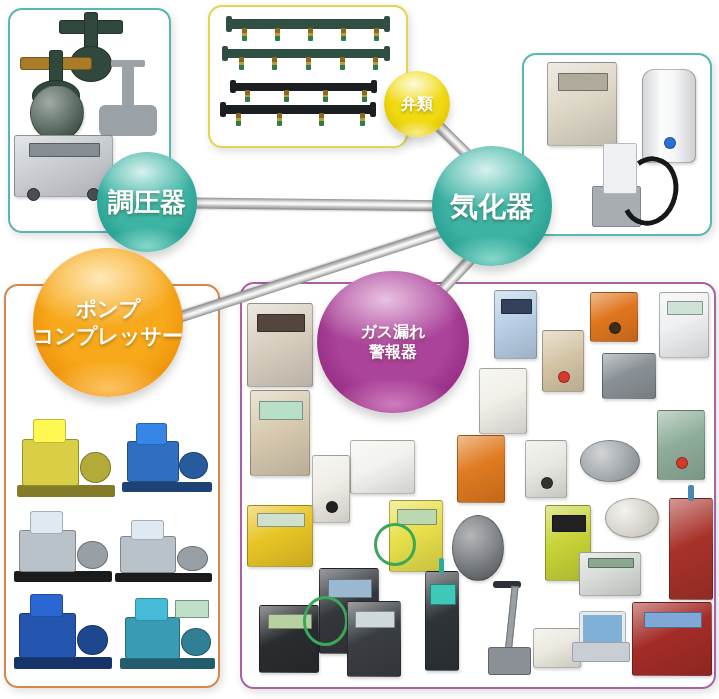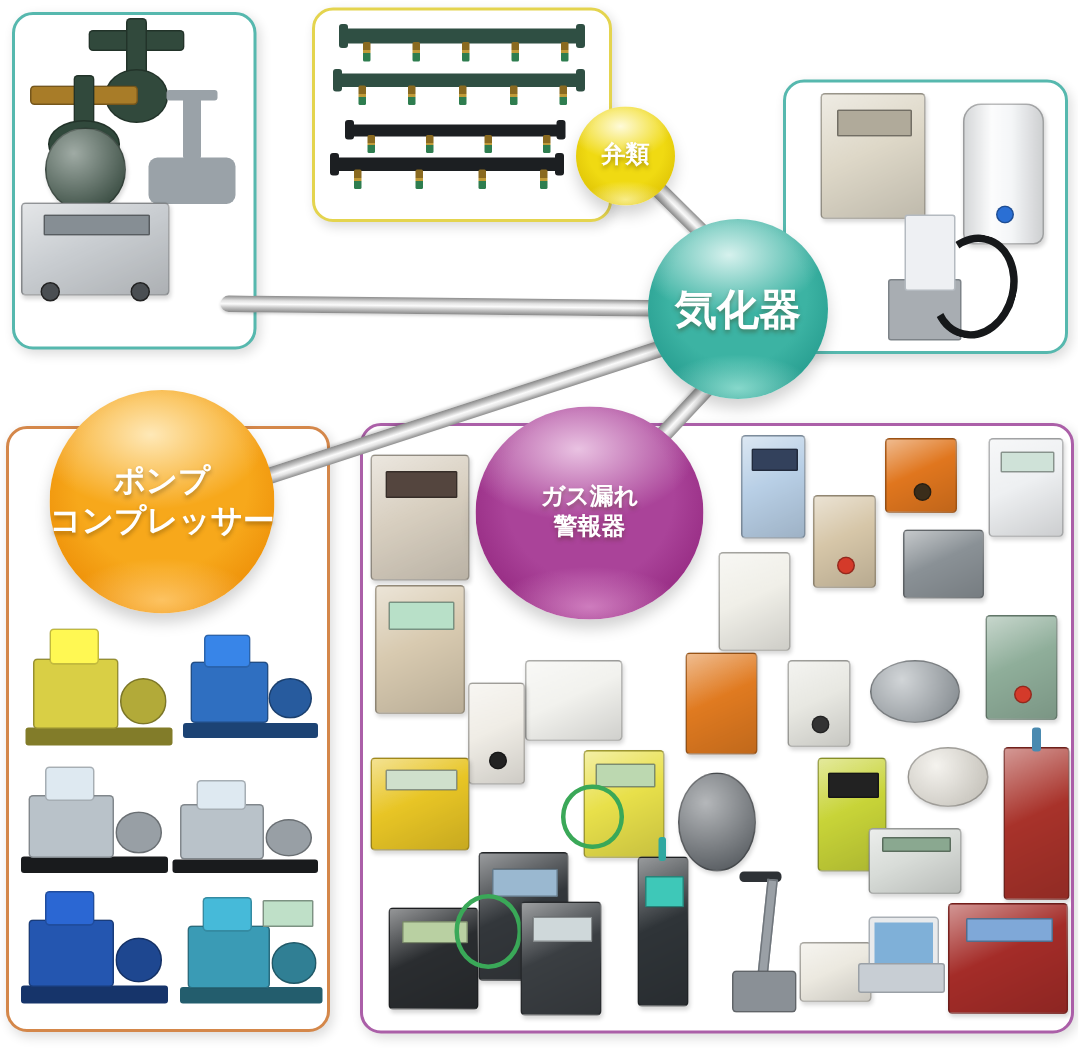--- a/index.html
+++ b/index.html
@@ -265,30 +265,33 @@
       <div class="product unit" style="left: 291px; top: 344px; width: 46px; height: 38px; background-color: rgb(236, 233, 224);"></div>
       <div class="product laptop" style="left: 330px; top: 328px; width: 56px; height: 52px;">
         <div class="lp-scr" style="background: rgb(127, 176, 216);"></div>
         <div class="lp-kb" style="background: rgb(200, 206, 212);"></div>
       </div>
       <div class="product unit" style="left: 390px; top: 318px; width: 78px; height: 72px; background-color: rgb(164, 44, 40);">
         <div class="scr" style="background: rgb(127, 168, 216);"></div>
       </div>
     </div>
 
+  <div class="sphere teal f26" style="left:97px;top:152px;width:100px;height:100px;">
+    <span class="lbl">調圧器</span>
+  </div>
 
   <div class="sphere yellow f19" style="left:384px;top:71px;width:66px;height:66px;">
     <span class="lbl">弁類</span>
   </div>
 
   <div class="sphere teal f28" style="left:432px;top:146px;width:120px;height:120px;">
     <span class="lbl">気化器</span>
   </div>
 
-  <div class="sphere orange f21" style="left:33px;top:260px;width:150px;height:149px;">
+  <div class="sphere orange f21" style="left:33px;top:248px;width:150px;height:149px;">
     <span class="lbl">ポンプ</span>
     <span class="lbl">コンプレッサー</span>
   </div>
 
   <div class="sphere purple f24" style="left:317px;top:271px;width:152px;height:142px;">
     <span class="lbl">ガス漏れ</span>
     <span class="lbl">警報器</span>
   </div>
 
 <div class="connector" style="left: 147px; top: 196.5px; width: 373.021px; transform: rotate(0.0107234rad);"></div>

